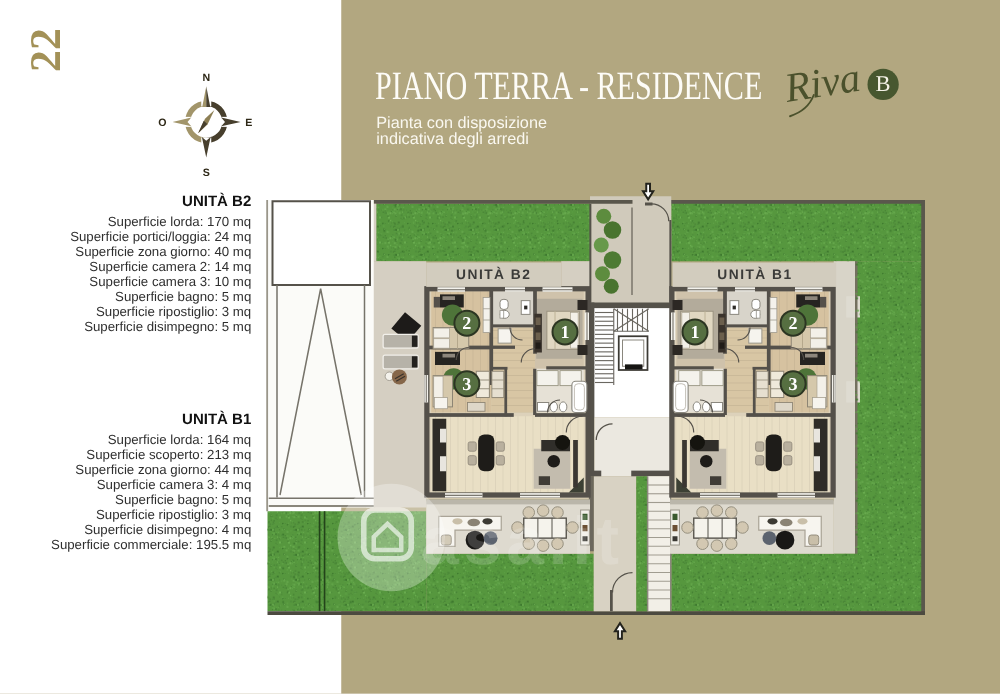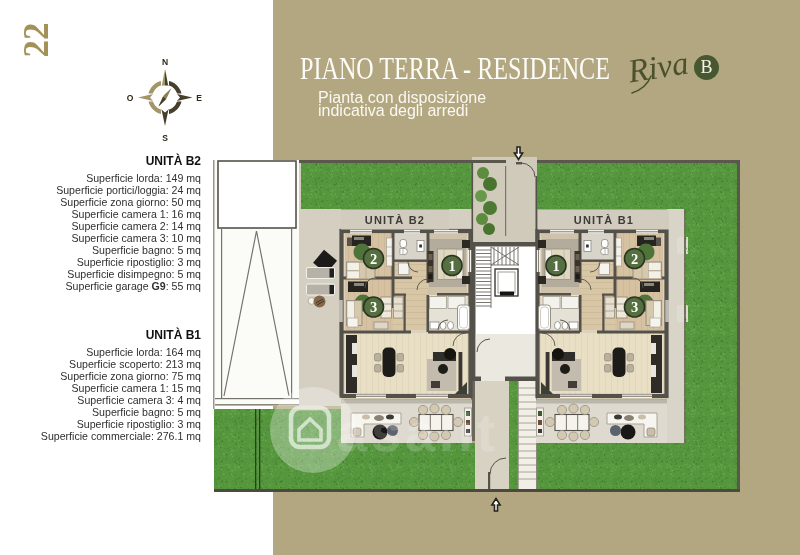--- a/index.html
+++ b/index.html
@@ -43,57 +43,55 @@
 
   <text x="45" y="12.5" font-size="8.5" font-weight="bold" fill="#2e2817" text-anchor="middle">N</text>
   <text x="45" y="89" font-size="8.5" font-weight="bold" fill="#2e2817" text-anchor="middle">S</text>
   <text x="79" y="49" font-size="8.5" font-weight="bold" fill="#2e2817" text-anchor="middle">E</text>
   <text x="10" y="49" font-size="8.5" font-weight="bold" fill="#2e2817" text-anchor="middle">O</text>
   </g>
 </svg>
 
 <div class="abs" style="left:0;top:155px;width:201px;text-align:right;color:#2f2f2f;font-size:10.6px;line-height:12px;">
   <div style="font-size:12px;font-weight:bold;color:#111;margin-bottom:5px;">UNITÀ B2</div>
-  <div>Superficie lorda: 149 mq</div>
+  <div>Superficie lorda: 170 mq</div>
   <div>Superficie portici/loggia: 24 mq</div>
-  <div>Superficie zona giorno: 50 mq</div>
-  <div>Superficie camera 1: 16 mq</div>
+  <div>Superficie zona giorno: 40 mq</div>
   <div>Superficie camera 2: 14 mq</div>
   <div>Superficie camera 3: 10 mq</div>
   <div>Superficie bagno: 5 mq</div>
   <div>Superficie ripostiglio: 3 mq</div>
   <div>Superficie disimpegno: 5 mq</div>
-  <div>Superficie garage <b>G9</b>: 55 mq</div>
 </div>
 
 <div class="abs" style="left:0;top:329px;width:201px;text-align:right;color:#2f2f2f;font-size:10.6px;line-height:12px;">
   <div style="font-size:12px;font-weight:bold;color:#111;margin-bottom:5px;">UNITÀ B1</div>
   <div>Superficie lorda: 164 mq</div>
   <div>Superficie scoperto: 213 mq</div>
-  <div>Superficie zona giorno: 75 mq</div>
-  <div>Superficie camera 1: 15 mq</div>
+  <div>Superficie zona giorno: 44 mq</div>
   <div>Superficie camera 3: 4 mq</div>
   <div>Superficie bagno: 5 mq</div>
   <div>Superficie ripostiglio: 3 mq</div>
-  <div>Superficie commerciale: 276.1 mq</div>
+  <div>Superficie disimpegno: 4 mq</div>
+  <div>Superficie commerciale: 195.5 mq</div>
 </div>
 
 <div class="abs" style="left:300px;top:50px;color:#fdfcf7;font-family:'Liberation Serif',serif;
      font-size:32px;letter-spacing:0;white-space:nowrap;transform:scaleX(0.754);transform-origin:0 0;">PIANO TERRA - RESIDENCE</div>
 
 <div class="abs" style="left:628px;top:49px;color:#4b512c;font-family:'Liberation Serif',serif;
      font-style:italic;font-size:33px;transform:rotate(-9deg);letter-spacing:0px;">Riva</div>
 <svg class="abs" style="left:624px;top:45px;" width="70" height="52" viewBox="0 0 70 52">
   <path d="M 27 31 C 24 39, 17 45, 8 48" fill="none" stroke="#4b512c" stroke-width="1.5" stroke-linecap="round"></path>
 </svg>
 
 <div class="abs" style="left:694px;top:55px;width:25px;height:25px;border-radius:50%;background:#47572f;
      color:#f4f2e6;font-family:'Liberation Serif',serif;font-size:18px;text-align:center;line-height:25px;">B</div>
 
-<div class="abs" style="left:318px;top:91px;color:#faf8f0;font-size:16px;line-height:13px;">
+<div class="abs" style="left:301px;top:91px;color:#faf8f0;font-size:13px;line-height:13px;">
   Pianta con disposizione<br>indicativa degli arredi</div>
 
 <svg class="abs" style="left:195px;top:138px;" width="565" height="385" viewBox="195 138 565 385">
   <defs>
     <pattern id="grass" width="20" height="20" patternUnits="userSpaceOnUse">
       <rect width="20" height="20" fill="#56973e"></rect>
       <rect x="3.2" y="13.2" width="1.6" height="1.6" fill="#68ab4e"></rect>
       <rect x="9.2" y="4.1" width="1" height="1" fill="#59a041"></rect>
       <rect x="18.5" y="3.5" width="1.3" height="1.3" fill="#4d8c3a"></rect>
       <rect x="15.1" y="0.3" width="1.3" height="1.3" fill="#3f7a2f"></rect>

